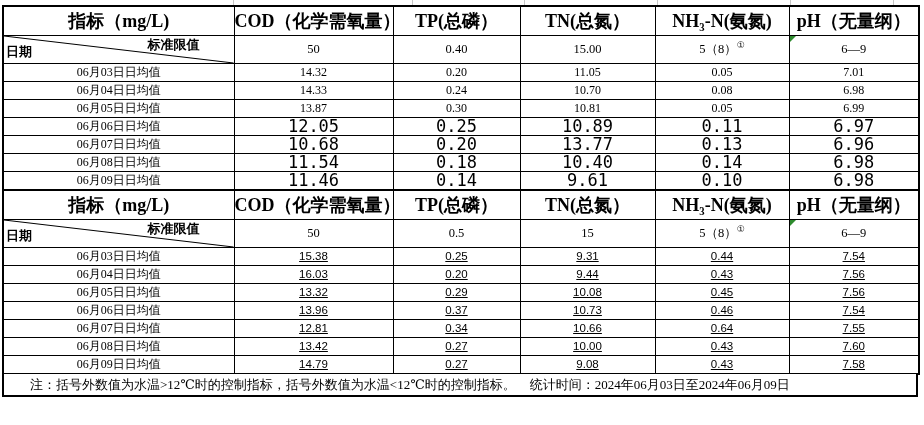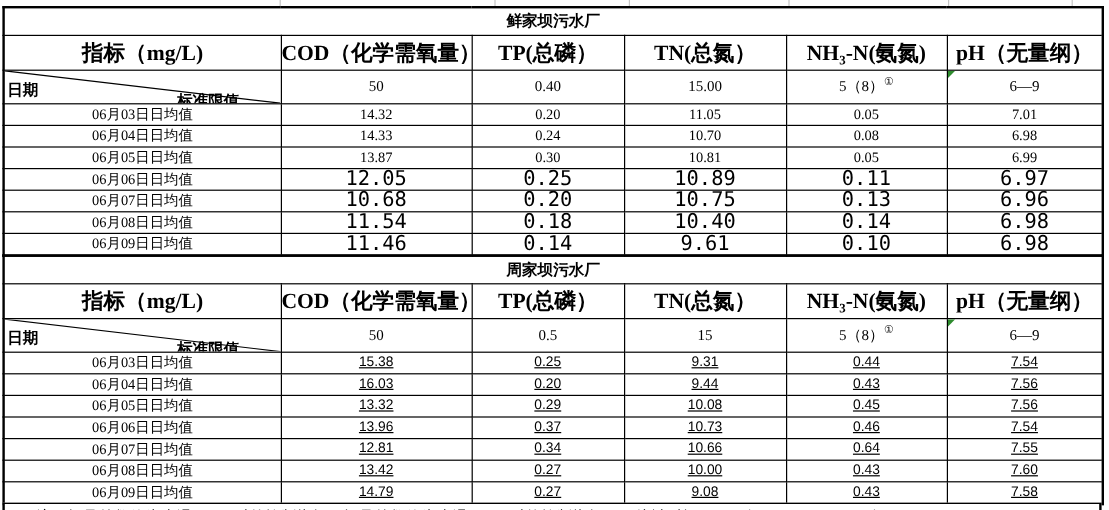--- a/index.html
+++ b/index.html
@@ -29,21 +29,21 @@
   tr.title-row td{height:22px;font-weight:bold;font-size:13px;border-bottom:1px solid #000;}
   tr.head-row td{height:28px;font-weight:bold;font-size:18px;}
   tr.limit-row td{height:27px;font-size:12.5px;}
   tr.data-row td{height:17px;font-size:12px;line-height:17px;}
 
   tr.data-row.mono td.c-val{font-family:"DejaVu Sans Mono","Liberation Mono",monospace;font-size:17px;}
   table.t2 tr.data-row td.c-val{font-family:"Liberation Sans","DejaVu Sans",sans-serif;font-size:11.5px;text-decoration:underline;}
 
   td.c-corner{position:relative;text-align:left;margin-left:37px;}
   td.c-corner .corner-date{position:absolute;left:2px;bottom:2px;font-weight:bold;font-size:13px;}
-  td.c-corner .corner-limit{position:absolute;right:34px;top:16px;font-weight:bold;font-size:13px;}
+  td.c-corner .corner-limit{position:absolute;right:34px;top:0;font-weight:bold;font-size:13px;}
   svg.diag{position:absolute;left:0;top:0;width:100%;height:100%;display:block;}
 
   td.c-ph-limit{position:relative;}
   .tri{position:absolute;left:0;top:0;width:0;height:0;
        border-top:6px solid #2e8b2e;border-right:6px solid transparent;}
   sup.circ{font-size:9px;vertical-align:super;line-height:0;}
 
   .note-row{
     box-sizing:border-box;width:916px;height:24px;
     border:2px solid #000;border-top:1px solid #000;
@@ -69,23 +69,20 @@
   <table class="wq t1">
     <colgroup>
         <col class="c1">
         <col class="c2">
         <col class="c3">
         <col class="c4">
         <col class="c5">
         <col class="c6">
       </colgroup>
     <tbody>
-        <tr class="title-row">
-      <td colspan="6">鲜家坝污水厂</td>
-    </tr>
     <tr class="head-row">
       <td>指标（mg/L)</td>
       <td>COD（化学需氧量）</td>
       <td>TP(总磷）</td>
       <td>TN(总氮）</td>
       <td>NH₃-N(氨氮)</td>
       <td>pH（无量纲）</td>
     </tr>
     <tr class="limit-row">
       <td class="c-corner">
@@ -135,21 +132,21 @@
       <td class="c-val">12.05</td>
       <td class="c-val">0.25</td>
       <td class="c-val">10.89</td>
       <td class="c-val">0.11</td>
       <td class="c-val">6.97</td>
     </tr>
     <tr class="data-row mono">
       <td class="c-date">06月07日日均值</td>
       <td class="c-val">10.68</td>
       <td class="c-val">0.20</td>
-      <td class="c-val">10.75</td>
+      <td class="c-val">13.77</td>
       <td class="c-val">0.13</td>
       <td class="c-val">6.96</td>
     </tr>
     <tr class="data-row mono">
       <td class="c-date">06月08日日均值</td>
       <td class="c-val">11.54</td>
       <td class="c-val">0.18</td>
       <td class="c-val">10.40</td>
       <td class="c-val">0.14</td>
       <td class="c-val">6.98</td>
@@ -168,23 +165,20 @@
   <table class="wq t2" style="margin-top:-2px;">
     <colgroup>
         <col class="c1">
         <col class="c2">
         <col class="c3">
         <col class="c4">
         <col class="c5">
         <col class="c6">
       </colgroup>
     <tbody>
-        <tr class="title-row">
-      <td colspan="6">周家坝污水厂</td>
-    </tr>
     <tr class="head-row">
       <td>指标（mg/L)</td>
       <td>COD（化学需氧量）</td>
       <td>TP(总磷）</td>
       <td>TN(总氮）</td>
       <td>NH₃-N(氨氮)</td>
       <td>pH（无量纲）</td>
     </tr>
     <tr class="limit-row">
       <td class="c-corner">

